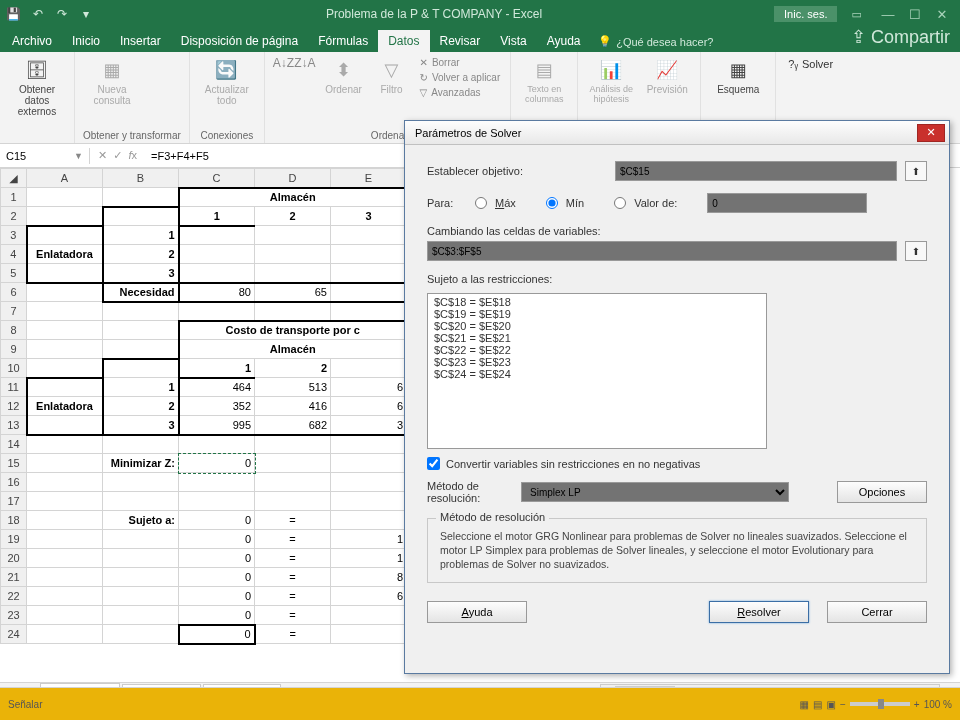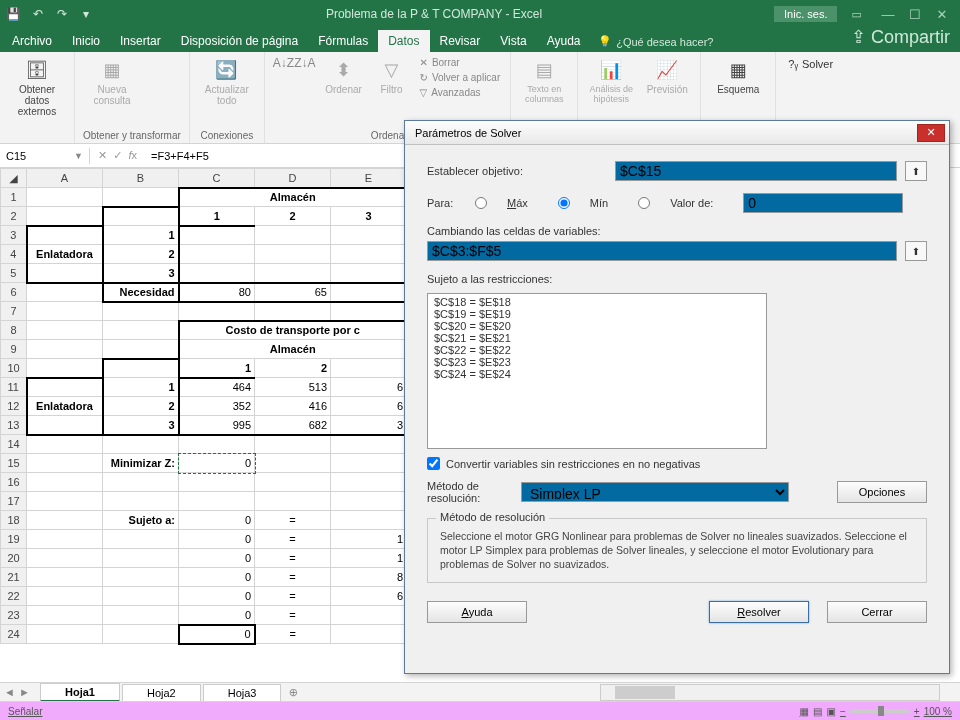--- a/index.html
+++ b/index.html
@@ -63,37 +63,37 @@
 
 .sheettabs { position: absolute; bottom: 19px; left: 0; right: 0; height: 19px; background: #f3f3f3; border-top: 1px solid #d4d4d4; display: flex; align-items: center; padding-left: 40px; gap: 2px; }
 .sheettabs .nav { position: absolute; left: 4px; display: flex; gap: 4px; color: #888; }
 .sheettabs .stab { padding: 2px 24px; font-size: 11px; background: #fff; border: 1px solid #ccc; border-bottom: none; }
 .sheettabs .stab.active { border-bottom: 2px solid #227447; font-weight: bold; }
 .sheettabs .add { width: 20px; text-align: center; color: #888; }
 .hscroll { position: absolute; right: 20px; bottom: 19px; width: 340px; height: 17px; background: #f0f0f0; border: 1px solid #ccc; }
 .hscroll .thumb { position: absolute; left: 14px; width: 60px; top: 1px; bottom: 1px; background: #cdcdcd; }
 
 
-.statusbar { position: absolute; bottom: 0; left: 0; right: 0; height: 19px; background: #f0abfc; border-top: 1px solid #d4d4d4; display: flex; align-items: center; justify-content: space-between; padding: 0 8px; font-size: 10px; color: #555; text-decoration: underline; }
+.statusbar { position: absolute; bottom: 0; left: 0; right: 0; height: 33px; background: #eab308; border-top: 1px solid #d4d4d4; display: flex; align-items: center; justify-content: space-between; padding: 0 8px; font-size: 10px; color: #555; }
 .statusbar .zoom { display: flex; gap: 4px; align-items: center; }
 .statusbar .zoom .slider { width: 60px; height: 4px; background: #ccc; position: relative; }
 .statusbar .zoom .slider .th { position: absolute; left: 28px; top: -3px; width: 6px; height: 10px; background: #888; }
 
 
 .dialog { position: absolute; left: 404px; top: 120px; width: 546px; height: 554px; background: #f0f0f0; border: 1px solid #5a7aa0; box-shadow: 2px 2px 6px rgba(0,0,0,0.3); }
 .dialog .d-title { height: 24px; background: linear-gradient(#fdfdfd,#e8e8e8); border-bottom: 1px solid #c0c0c0; display: flex; align-items: center; justify-content: space-between; padding: 0 4px 0 10px; font-size: 11px; }
 .dialog .d-close { width: 28px; height: 18px; background: #c9302c; color: #fff; display: flex; align-items: center; justify-content: center; font-size: 11px; border: 1px solid #a02622; }
 .dialog .d-body { padding: 16px 22px; font-size: 11px; color: #333; }
 .dlg-row { display: flex; align-items: center; margin-bottom: 12px; gap: 8px; }
 .dlg-label { width: 180px; }
-.dlg-input { border: 1px solid #999; background: #0369a1; padding: 2px 4px; font-size: 14px; height: 20px; }
+.dlg-input { border: 1px solid #999; background: #737373; padding: 2px 4px; font-size: 10px; height: 20px; }
 .dlg-input.obj { flex: 1; }
 .refbtn { width: 22px; height: 20px; border: 1px solid #999; background: #f8f8f8; display: flex; align-items: center; justify-content: center; font-size: 10px; }
 .radios { display: flex; gap: 30px; align-items: center; }
-.radios label { display: flex; align-items: center; gap: 20px; }
+.radios label { display: flex; align-items: center; gap: 8px; }
 .constraints-box { width: 340px; height: 156px; border: 1px solid #999; background: #fff; font-size: 11px; padding: 2px; overflow-y: auto; }
 .constraints-box div { padding: 0 4px; }
 .side-btns { display: flex; flex-direction: column; gap: 10px; margin-left: 14px; }
 .dlg-btn { width: 124px; height: 22px; border: 1px solid #999; background: linear-gradient(#fdfdfd,#e4e4e4); font-size: 11px; cursor: pointer; }
 .dlg-btn.primary { border: 1px solid #3b6ea5; box-shadow: 0 0 2px #6fa8dc; }
 .method-box { border: 1px solid #c8c8c8; padding: 10px 12px; margin-top: 14px; background: #f0f0f0; position: relative; }
 .method-title { position: absolute; top: -8px; left: 8px; background: #f0f0f0; padding: 0 4px; font-size: 11px; }
 .footer-btns { display: flex; justify-content: space-between; margin-top: 18px; }
 .footer-btns .right { display: flex; gap: 18px; }
 .chk { display: flex; align-items: center; gap: 6px; margin: 8px 0 10px; }

